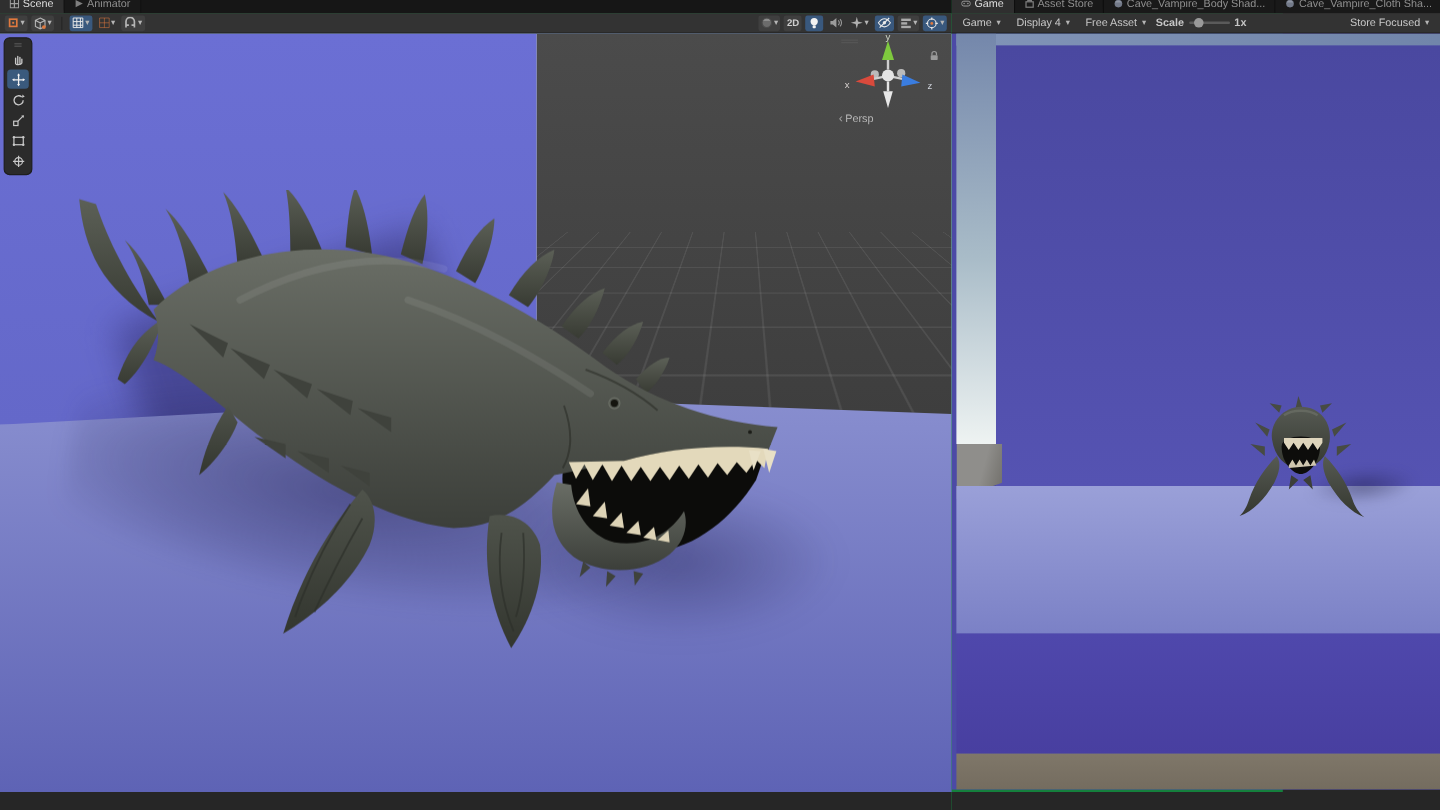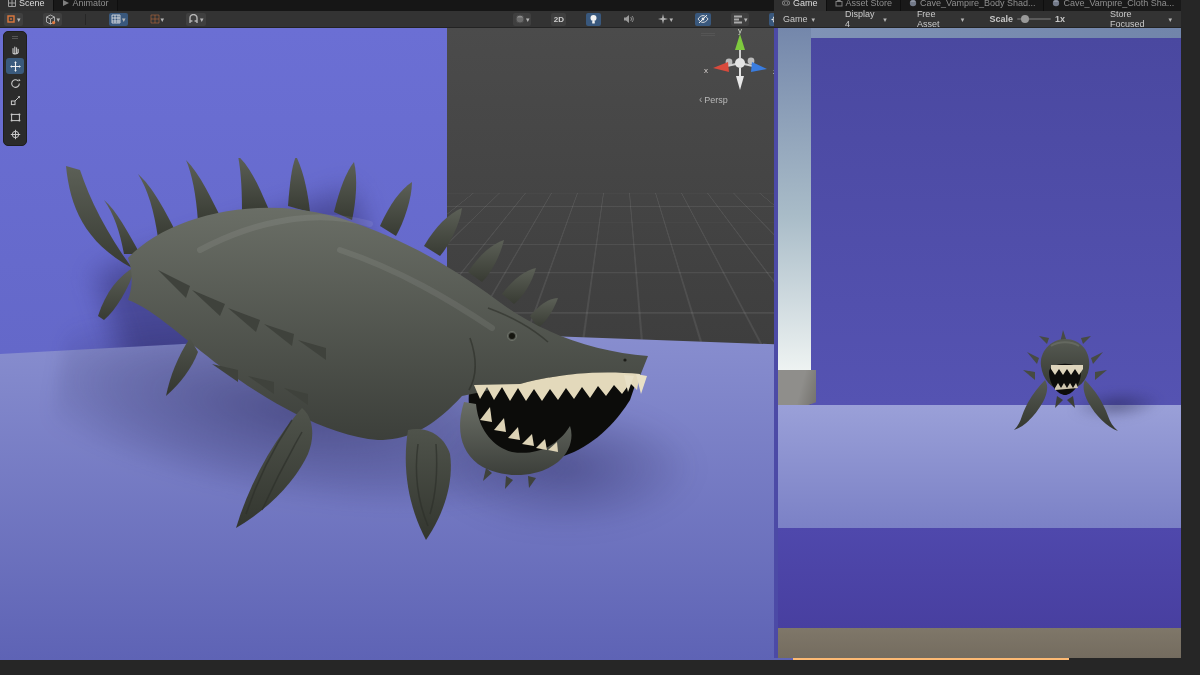--- a/index.html
+++ b/index.html
@@ -1,37 +1,37 @@
 <!DOCTYPE html>
 <html><head>
 <meta charset="utf-8">
 <style>
   * { margin:0; padding:0; box-sizing:border-box; }
   html,body { width:1200px; height:675px; background:#262626; overflow:hidden;
     font-family:"Liberation Sans", sans-serif; }
-  .editor { position:relative; width:1069px; height:675px; background:#fdba74; }
+  .editor { position:relative; width:1069px; height:675px; background:#15803d; }
 
   
   .panel { position:absolute; top:0; height:675px; }
   .panel-left  { left:0;   width:793px; }
-  .panel-right { left:774px; width:407px;padding-left:20px; }
+  .panel-right { left:793px; width:407px;padding-left:20px; }
 
   
   .tabbar { position:absolute; top:0; left:0; right:0; height:11px; background:#161616;
     display:flex; align-items:flex-end; overflow:hidden; }
   .tab { height:16px; display:flex; align-items:center; gap:3px; padding:0 8px;
     background:#191919; color:#8f8f8f; font-size:9px; white-space:nowrap;
     border-right:1px solid #0e0e0e; border-radius:3px 3px 0 0; }
   .tab.active { background:#2f2f2f; color:#dedede; }
   .tab .ticon { width:8px; height:8px; flex:0 0 auto; opacity:.8; }
 
   
   .toolbar { position:absolute; top:11px; left:0; right:0; height:17px; background:#333333;
     border-bottom:1px solid #232323; display:flex; align-items:center; padding:0 4px;
-    color:#c6c6c6; font-size:9px; gap:20px; }
+    color:#c6c6c6; font-size:9px; gap:3px; }
   .tbtn { height:13px; min-width:15px; padding:0 2px; background:#3f3f3f; border-radius:2px;
     display:flex; align-items:center; justify-content:center; gap:1px; }
   .tbtn.blue { background:#39587d; }
   .tbtn.flat { background:transparent; }
   .caret { font-size:7px; color:#b5b5b5; line-height:1; }
   .vsep { width:1px; height:11px; background:#262626; margin:0 3px; }
   .sp { flex:1; }
   .ddl { display:flex; align-items:center; gap:4px; padding:0 5px; height:15px; color:#c9c9c9; }
   .lbl2d { font-size:8px; font-weight:bold; color:#cfcfcf; }
 

